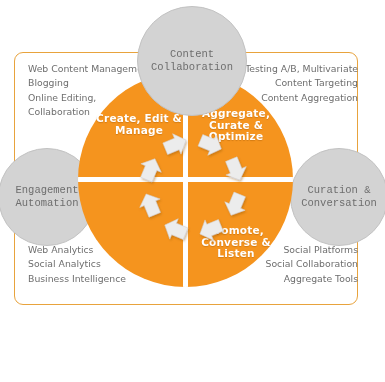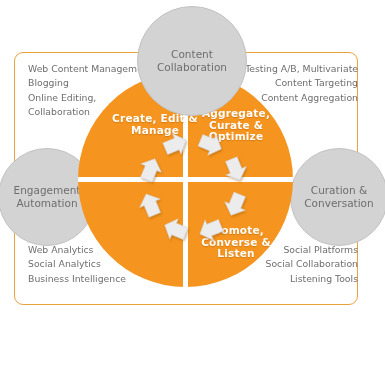--- a/index.html
+++ b/index.html
@@ -62,21 +62,21 @@
     position: absolute;
     color: #ffffff;
     font-weight: bold;
     font-size: 10.5px;
     line-height: 11.6px;
     text-align: center;
     letter-spacing: 0.2px;
     text-shadow: 0 1px 1px rgba(150,80,0,0.35);
     width: 86px;
   }
-  .quad-tl { left: 112px;  top: 113px; }
+  .quad-tl { left: 96px;  top: 113px; }
   .quad-tr { left: 193px; top: 108px; }
   .quad-bl { left: 96px;  top: 222px; }
   .quad-br { left: 193px; top: 225px; }
 
   
   .ring { position: absolute; left: 128px; top: 122px; width: 130px; height: 130px; }
 
   
   .sat {
     position: absolute;
@@ -89,21 +89,21 @@
     text-align: center;
     display: flex;
     align-items: center;
     justify-content: center;
     box-sizing: border-box;
   }
   .sat-top    { left: 137px; top: 6px;    width: 110px; height: 110px; }
   .sat-bottom { left: 137px; top: 268px;  width: 110px; height: 110px; }
   .sat-left   { left: -2px;  top: 148px;  width: 98px;  height: 98px; }
   .sat-right  { left: 290px; top: 148px;  width: 98px;  height: 98px; }
-  .sat span { display: block; width: 100%; }
+  .sat span { display: block; width: 100%; font-family: Liberation Mono, monospace; }
 
   
   .txt {
     position: absolute;
     color: #6E6E6E;
     font-size: 9.3px;
     line-height: 14.4px;
     white-space: pre-line;
   }
   .txt-tl { left: 28px;  top: 62px;  width: 135px; text-align: left; }
@@ -123,21 +123,21 @@
 Online Editing,
 Collaboration</div>
   <div class="txt txt-bl">Web Analytics
 Social Analytics
 Business Intelligence</div>
   <div class="txt txt-tr">Testing A/B, Multivariate
 Content Targeting
 Content Aggregation</div>
   <div class="txt txt-br">Social Platforms
 Social Collaboration
-Listening Tools</div>
+Aggregate Tools</div>
 
   <div class="sat sat-left">
     <span>Engagement
 Automation</span>
   </div>
   <div class="sat sat-right">
     <span>Curation &amp;
 Conversation</span>
   </div>
 

